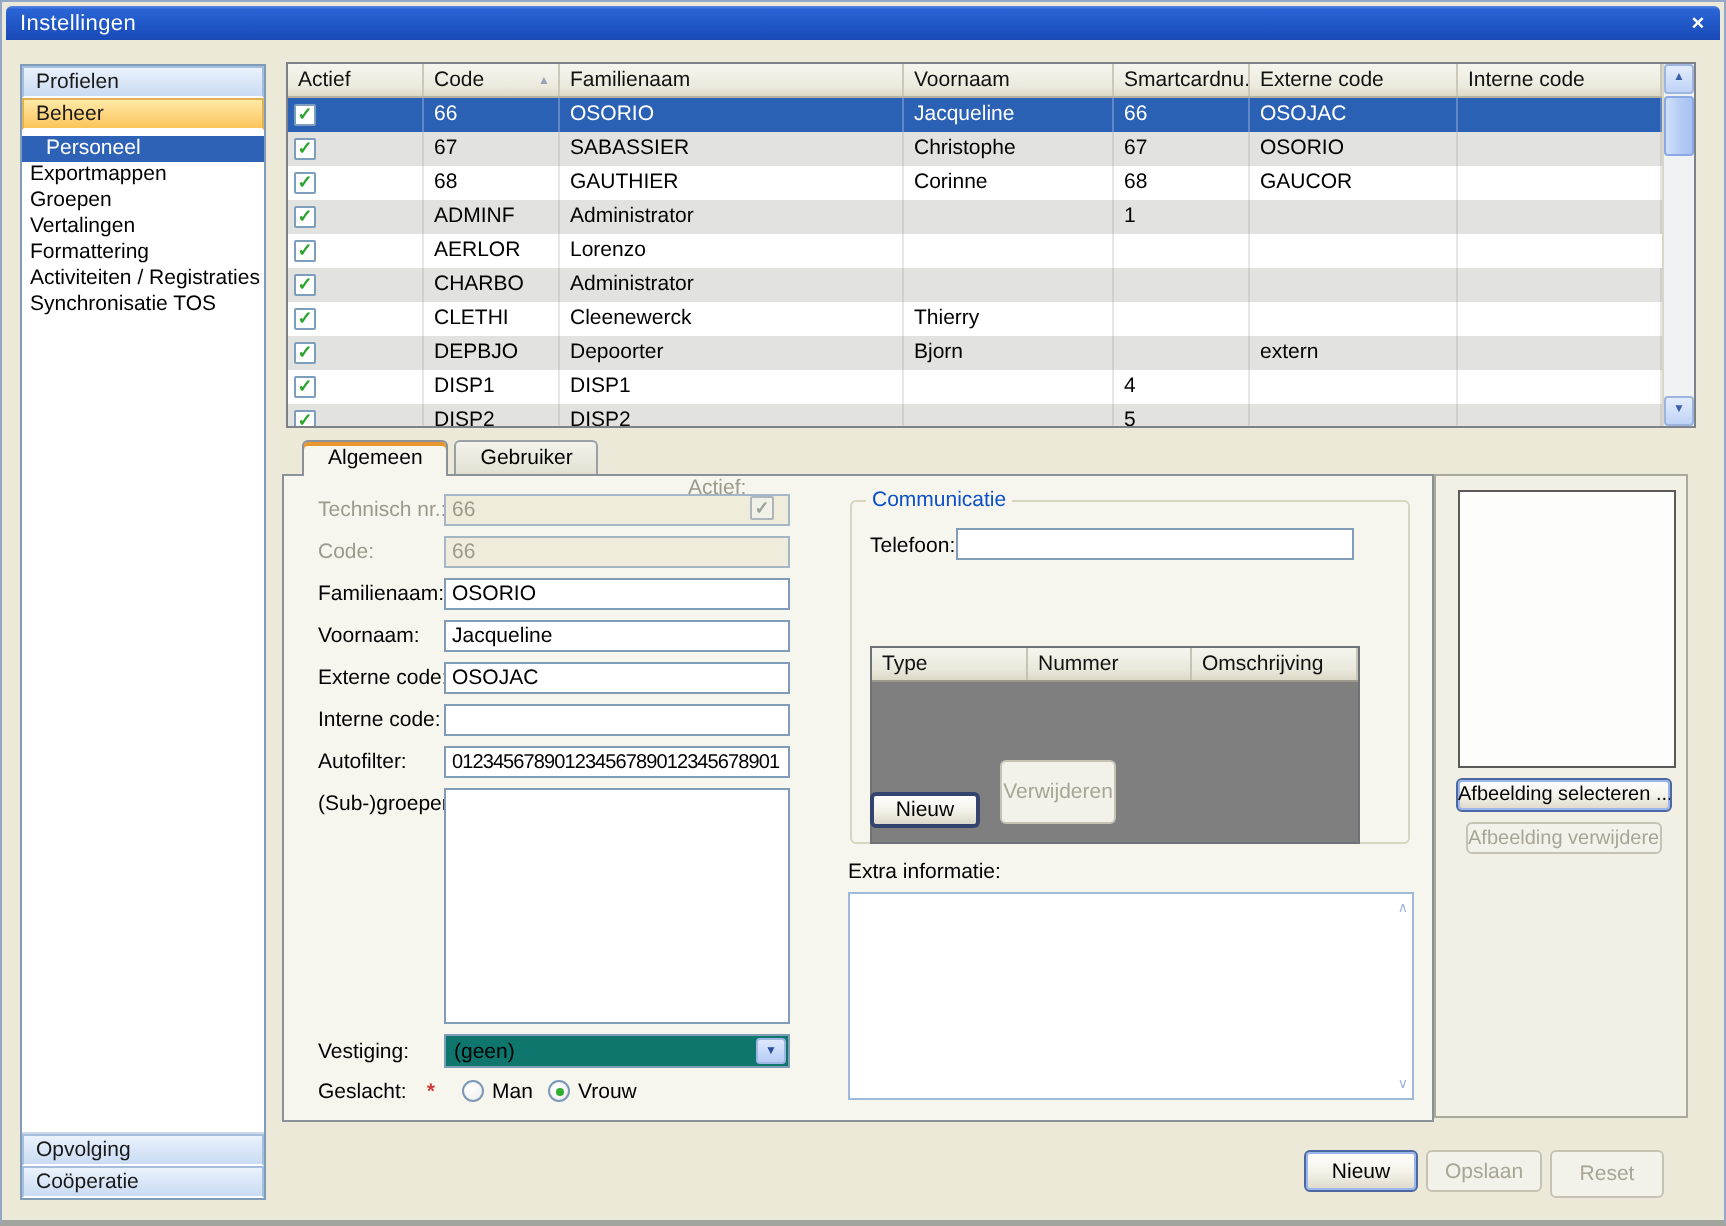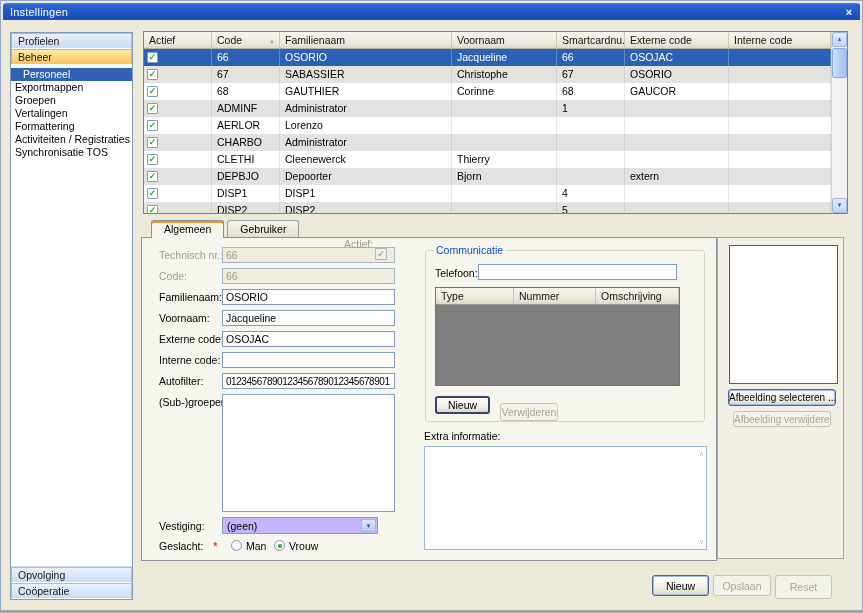--- a/index.html
+++ b/index.html
@@ -107,37 +107,37 @@
   .tinput:disabled, .tinput.dis { background:#efecdc; color:#9c9a8c; border-color:#a5b6c6; }
   .tinput.tight { letter-spacing:-0.45px; font-size:10px; }
   .tarea {
     position:absolute; border:1px solid #7f9db9; background:#fff; resize:none;
     font-family:"Liberation Sans",sans-serif; font-size:10.5px; outline:none;
   }
   .form-check {
     position:absolute; width:12px; height:12px; border:1px solid #adb5bd; background:#f2f1e8; border-radius:1px;
     color:#9aa39a; font-size:9px; line-height:10px; text-align:center; font-weight:bold;
   }
-  .combo { position:absolute; width:156px; height:17px; border:1px solid #7f9db9; background:#c4b5fd; }
+  .combo { position:absolute; width:173px; height:17px; border:1px solid #7f9db9; background:#0f766e; }
   .combo .val { position:absolute; left:4px; top:1px; line-height:14px; }
   .combo .cbtn {
     position:absolute; right:1px; top:1px; bottom:1px; width:15px;
     background:linear-gradient(180deg,#dde8fd 0%,#b8cdf5 100%);
     border:1px solid #9db6e4; border-radius:2px;
     font-size:6px; color:#2a4f9e; text-align:center; line-height:13px;
   }
   .radio { position:absolute; width:11px; height:11px; border:1px solid #7b98b8; border-radius:50%;
     background:radial-gradient(circle at 35% 30%, #ffffff 0%, #ececec 100%); }
   .radio.checked::after { content:""; position:absolute; left:2.5px; top:2.5px; width:4px; height:4px; border-radius:50%; background:#2fae2f; }
 
   
   .groupbox { position:absolute; border:1px solid #d7d4bf; border-radius:3px; }
   .gb-title { position:absolute; top:-7px; left:7px; background:#f7f6ee; padding:0 3px; color:#0c50c8; }
 
-  .commtable { position:absolute; border:1px solid #6f7277; background:#7f7f7f; overflow:hidden; }
+  .commtable { position:absolute; border:1px solid #6f7277; background:#7f7f7f; overflow:hidden;margin-top:36px; }
   .commhead { display:grid; grid-template-columns:78px 82px 1fr; height:17px;
     background:linear-gradient(180deg,#f6f5ee 0%,#e9e7da 70%,#dcd8c7 100%); border-bottom:1px solid #9b988c; }
   .commhead .th { border-right:1px solid #c6c3b5; }
 
   .scroll-hint { position:absolute; right:3px; font-size:7px; color:#9db8dc; }
 
   
   .btn {
     position:absolute; font-family:"Liberation Sans",sans-serif; font-size:10.5px; color:#000;
     border:1px solid #7189ae; border-radius:3px;
@@ -363,21 +363,21 @@
       <span class="flabel" style="left:9px; top:16px">Telefoon:</span>
       <input class="tinput" style="left: 52px; top: 13px; width: 199px;" value="">
       <div class="commtable" style="left:9px; top:36px; width:245px; height:99px">
         <div class="commhead">
             <div class="th">Type</div>
             <div class="th">Nummer</div>
             <div class="th">Omschrijving</div>
           </div>
       </div>
       <button class="btn default" style="left:9px; top:145px; width:55px; height:18px">Nieuw</button>
-      <button class="btn disabled" style="left:74px; top:152px; width:58px; height:18px">Verwijderen</button>
+      <button class="btn disabled" style="left:74px; top:129px; width:58px; height:32px">Verwijderen</button>
     </div>
 
     <span class="flabel" style="left:282px; top:192px">Extra informatie:</span>
     <div style="position:absolute; left:282px; top:208px; width:283px; height:104px">
       <textarea class="tarea" style="left: 0px; top: 0px; width: 283px; height: 104px; border-color: rgb(158, 186, 219);"></textarea>
       <span class="scroll-hint" style="top:4px">∧</span>
       <span class="scroll-hint" style="bottom:4px">∨</span>
     </div>
   </div>
 

